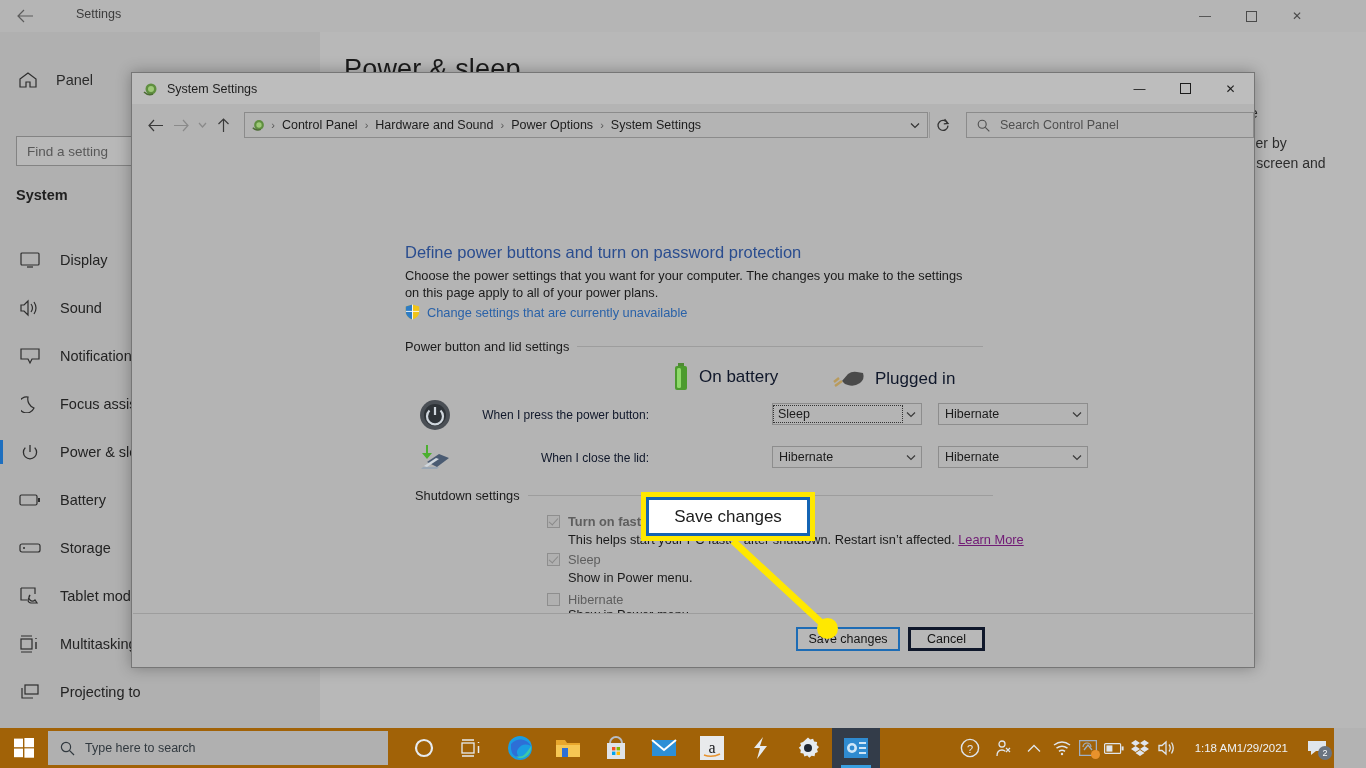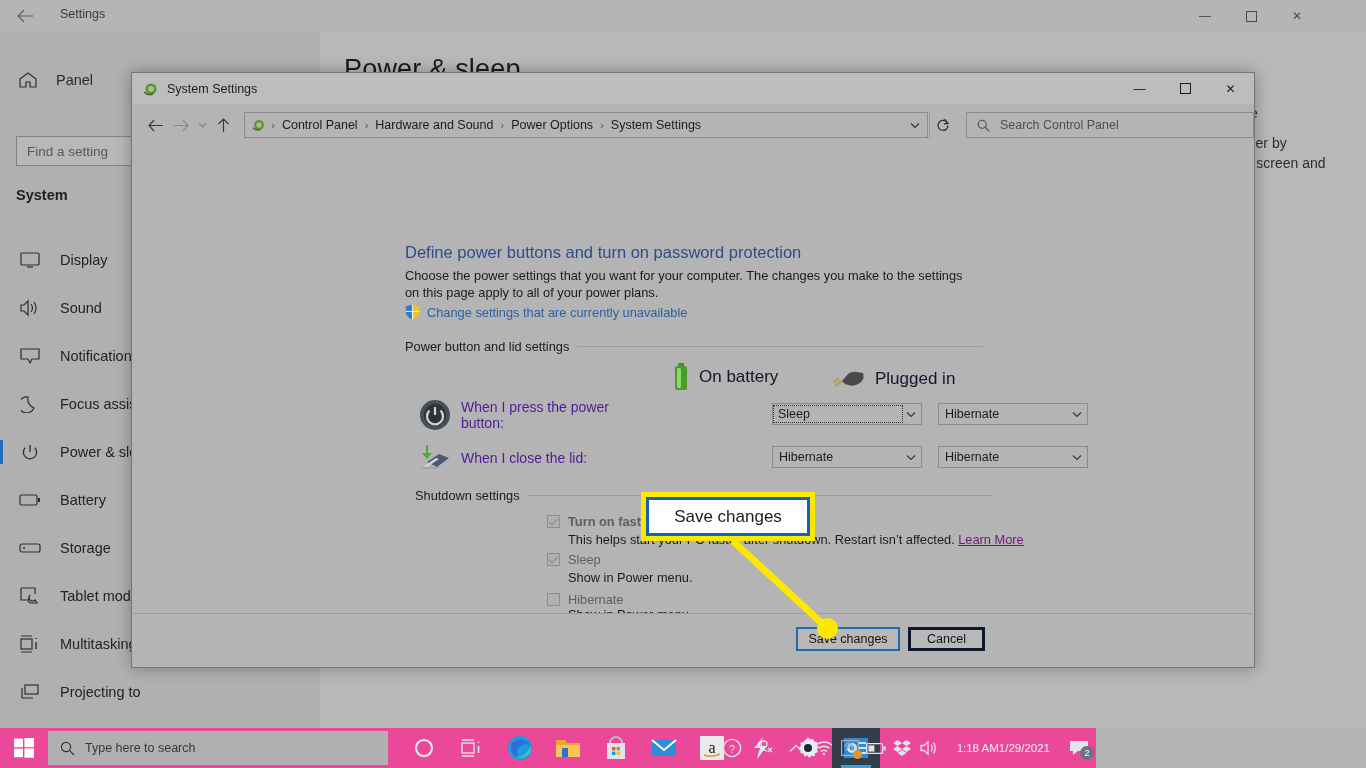--- a/index.html
+++ b/index.html
@@ -19,21 +19,21 @@
   .settings-titlebar {
     position: absolute; left: 0; top: 0; width: 1366px; height: 32px;
     background: #b5b5b5;
   }
   .settings-back {
     position: absolute; left: 8px; top: 5px; width: 34px; height: 22px;
     display: flex; align-items: center; justify-content: center;
     font-size: 15px; color: #5c5c5c;
   }
   .settings-title {
-    position: absolute; left: 60px; top: 7px;
+    position: absolute; left: 76px; top: 7px;
     font-size: 12.5px; color: #3c3c3c;
   }
   .win-ctl {
     position: absolute; top: 0; width: 46px; height: 32px;
     display: flex; align-items: center; justify-content: center;
     font-size: 12px; color: #4a4a4a;
   }
   .win-ctl.min { right: 138px; }
   .win-ctl.max { right: 92px; }
   .win-ctl.close { right: 46px; }
@@ -171,21 +171,21 @@
   .grp .glabel { font-size: 12.8px; color: #1b1b1b; white-space: nowrap; }
   .grp .gline { flex: 1; height: 1px; background: #9d9d9d; }
 
   .col-hdr {
     position: absolute; display: flex; align-items: center; gap: 10px;
   }
   .col-hdr .chlbl { font-size: 17px; color: #0f172a; }
 
   .srow { position: absolute; left: 286px; display: flex; align-items: center; }
   .srow .rico { width: 32px; height: 32px; margin-right: 10px; }
-  .srow .rlbl { font-size: 14px; color: #4c1d95; width: 188px; }
+  .srow .rlbl { font-size: 12px; color: #0f172a; width: 188px; text-align: right; }
 
   .combo {
     position: absolute; height: 22px; background: #b4b4b4;
     border: 1px solid #8d8d8d; display: flex; align-items: center;
   }
   .combo .cval { font-size: 12.5px; color: #1b1b1b; padding-left: 6px; }
   .combo .carrow {
     margin-left: auto; width: 20px; height: 100%; display: flex;
     align-items: center; justify-content: center; font-size: 10px; color: #3a3a3a;
   }
@@ -229,22 +229,22 @@
     font-size: 17px; color: #1b1b1b;
   }
   .callout-line { position: absolute; left: 0; top: 0; width: 1366px; height: 768px; pointer-events: none; }
   .callout-dot {
     position: absolute; left: 817px; top: 618px; width: 21px; height: 21px;
     border-radius: 50%; background: #ffe800;
   }
 
   
   .taskbar {
-    position: absolute; left: 0; bottom: 0; width: 1096px; height: 40px;
-    background: #ec4899;
+    position: absolute; left: 0; bottom: 0; width: 1334px; height: 40px;
+    background: #a16207;
   }
   .start-btn {
     position: absolute; left: 0; top: 0; width: 48px; height: 40px;
     display: flex; align-items: center; justify-content: center;
   }
   .tb-search {
     position: absolute; left: 48px; top: 3px; width: 340px; height: 34px;
     background: #b0b0b0; display: flex; align-items: center; gap: 10px;
     padding-left: 12px;
   }

